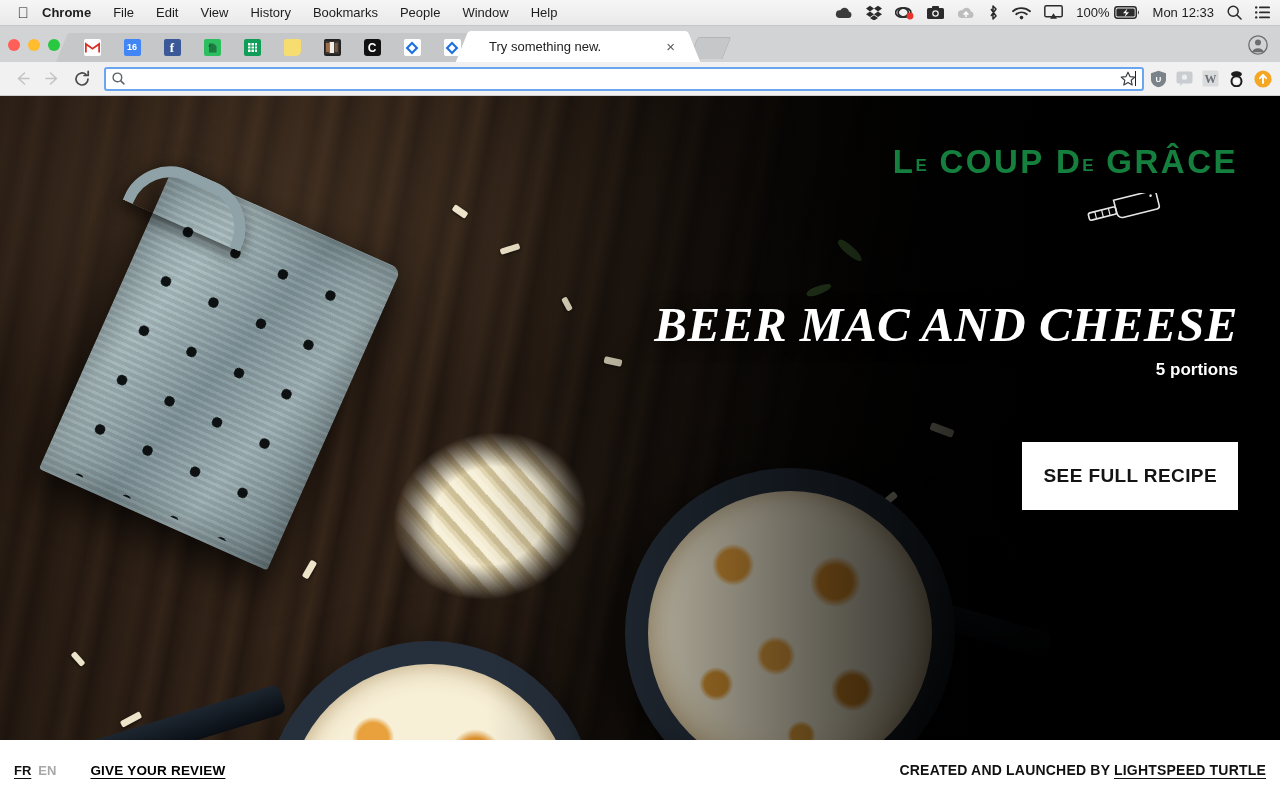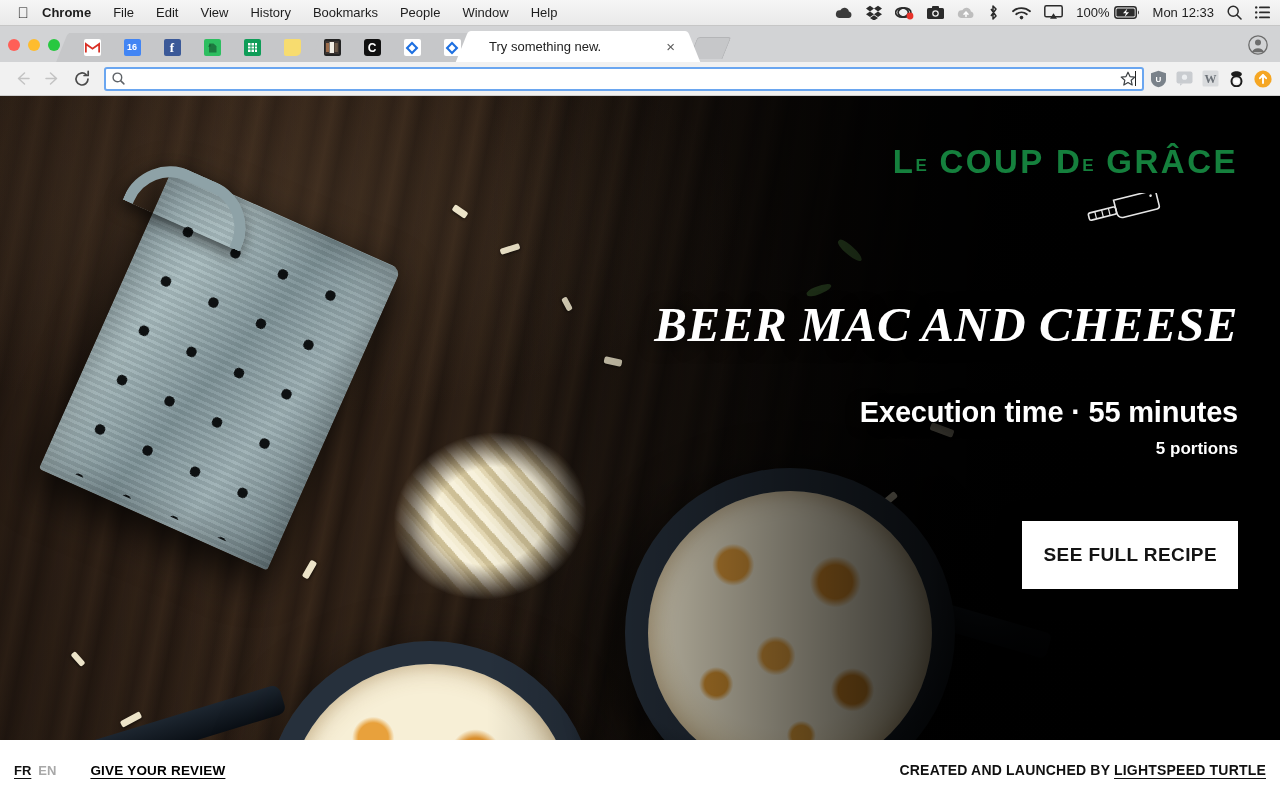--- a/index.html
+++ b/index.html
@@ -602,21 +602,20 @@
             <g stroke="#e6e6e6" stroke-width="1.2">
                 <path d="M9 11.5v7.5M16 11.5v7.5M23 11.5v7.5"></path>
               </g>
             <circle cx="67" cy="9.5" r="1.3" fill="#e6e6e6"></circle>
           </g>
         </svg>
       </div>
     </div>
 
     <h1 class="recipe-title">BEER MAC AND CHEESE</h1>
-    <div class="exec-time">Execution time · 55 minutes</div>
     <div class="portions">5 portions</div>
 
     <div class="cta-wrap">
       <button class="cta">SEE FULL RECIPE</button>
     </div>
   </div>
 
   <div class="footer">
     <div class="footer-left">
       <div class="langs">

